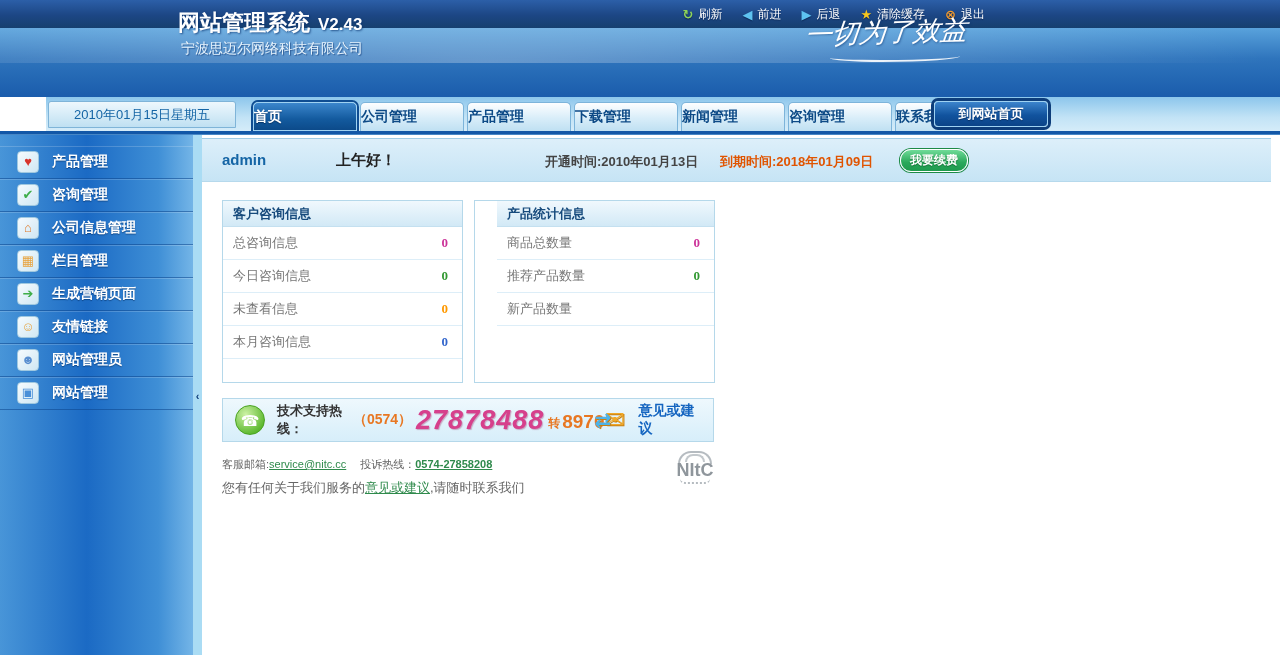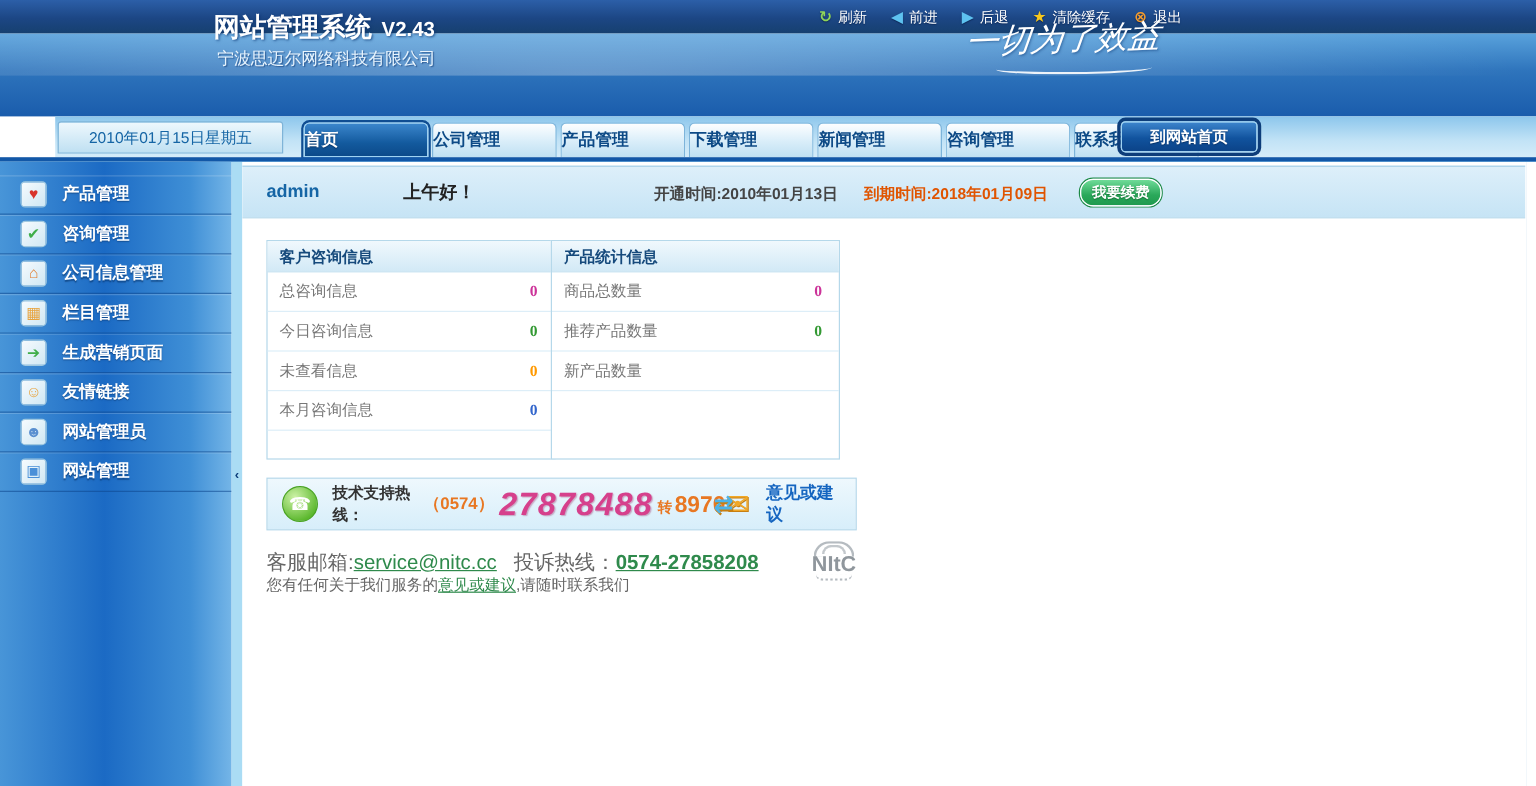--- a/index.html
+++ b/index.html
@@ -73,21 +73,21 @@
   .w-greet { position:absolute; left:134px; top:12px; color:#222; font-size:15px; font-weight:bold; }
   .w-open { position:absolute; left:343px; top:14px; color:#444; font-size:13px; font-weight:bold; }
   .w-expire { position:absolute; left:518px; top:14px; color:#e05400; font-size:13px; font-weight:bold; }
   .renew-btn { position:absolute; left:698px; top:10px; width:68px; height:23px; line-height:21px; text-align:center;
                color:#fff; font-size:12px; font-weight:bold; cursor:pointer;
                background:linear-gradient(180deg,#6fdb98,#2aa85a 60%,#1f9a4e);
                border:1px solid #ffffff; border-radius:11px; box-shadow:0 0 0 1px #1d8a46; text-shadow:0 1px 1px rgba(0,60,20,.5); }
 
   .panel { position:absolute; width:241px; height:183px; background:#fff; border:1px solid #b5d8ea; }
   .panel-1 { left:20px; top:65px; }
-  .panel-2 { left:257px; top:65px; }
+  .panel-2 { left:272px; top:65px;padding-left:22px; }
   .panel-header { height:26px; line-height:26px; padding-left:10px; font-size:13px; font-weight:bold; color:#164a7c;
                   background:linear-gradient(180deg,#f0f8fd,#d2e9f6); border-bottom:1px solid #c4e0f0; }
   .panel-row { height:33px; display:flex; align-items:center; justify-content:space-between;
                padding:0 14px 0 10px; border-bottom:1px solid #ddeef8;font-family:Liberation Serif, serif; }
   .row-label { color:#777; font-size:13px; }
   .row-value { font-size:13px; font-weight:bold; }
 
   .watermark { position:absolute; left:339px; top:158px; width:196px; height:68px; background:#fff;
                border:2px solid #e03131; border-radius:10px; display:flex; align-items:center; justify-content:center;
                gap:10px; box-shadow:0 1px 4px rgba(0,0,0,.15); z-index:5; }
@@ -104,21 +104,21 @@
   .sp-label { margin-left:12px; color:#333; font-size:13px; font-weight:bold; }
   .sp-area { color:#e87722; font-size:14px; font-weight:bold; }
   .sp-phone { color:#d6408c; font-size:27px; font-weight:bold; font-style:italic; letter-spacing:1px;
               text-shadow:1px 1px 1px rgba(150,30,90,.35); margin:0 4px; }
   .sp-ext-label { color:#e87722; font-size:12px; font-weight:bold; margin-top:6px; }
   .sp-ext { color:#e87722; font-size:19px; font-weight:bold; margin:4px 0 0 2px; }
   .mail-icon { margin-left:auto; font-size:24px; color:#f0a828; text-shadow:1px 1px 0 #c77f12; position:relative; }
   .mail-swoosh { position:absolute; left:-10px; top:2px; font-size:20px; color:#4db3e8; font-weight:bold; }
   .feedback-link { margin:0 16px 0 14px; color:#1565c0; font-size:14px; font-weight:bold; cursor:pointer; }
 
-  .footer-line1 { position:absolute; left:20px; top:322px; font-size:17px; color:#666; }
+  .footer-line1 { position:absolute; left:20px; top:322px; font-size:11px; color:#666; }
   .footer-line2 { position:absolute; left:20px; top:344px; font-size:13px; color:#666; }
   .green-link { color:#2f8a4c; text-decoration:underline; cursor:pointer; }
   .green-link.bold { font-weight:bold; }
   .footer-gap { display:inline-block; width:14px; }
 
   .nitc { position:absolute; left:466px; top:316px; width:54px; text-align:center; }
   .nitc-arc { margin:0 auto; width:34px; height:13px; border:2px solid #b5bbc0; border-bottom:none;
               border-radius:17px 17px 0 0; }
   .nitc-arc-inner { margin:-10px auto 0; width:20px; height:8px; border:2px solid #c3c8cc; border-bottom:none;
                     border-radius:10px 10px 0 0; }

